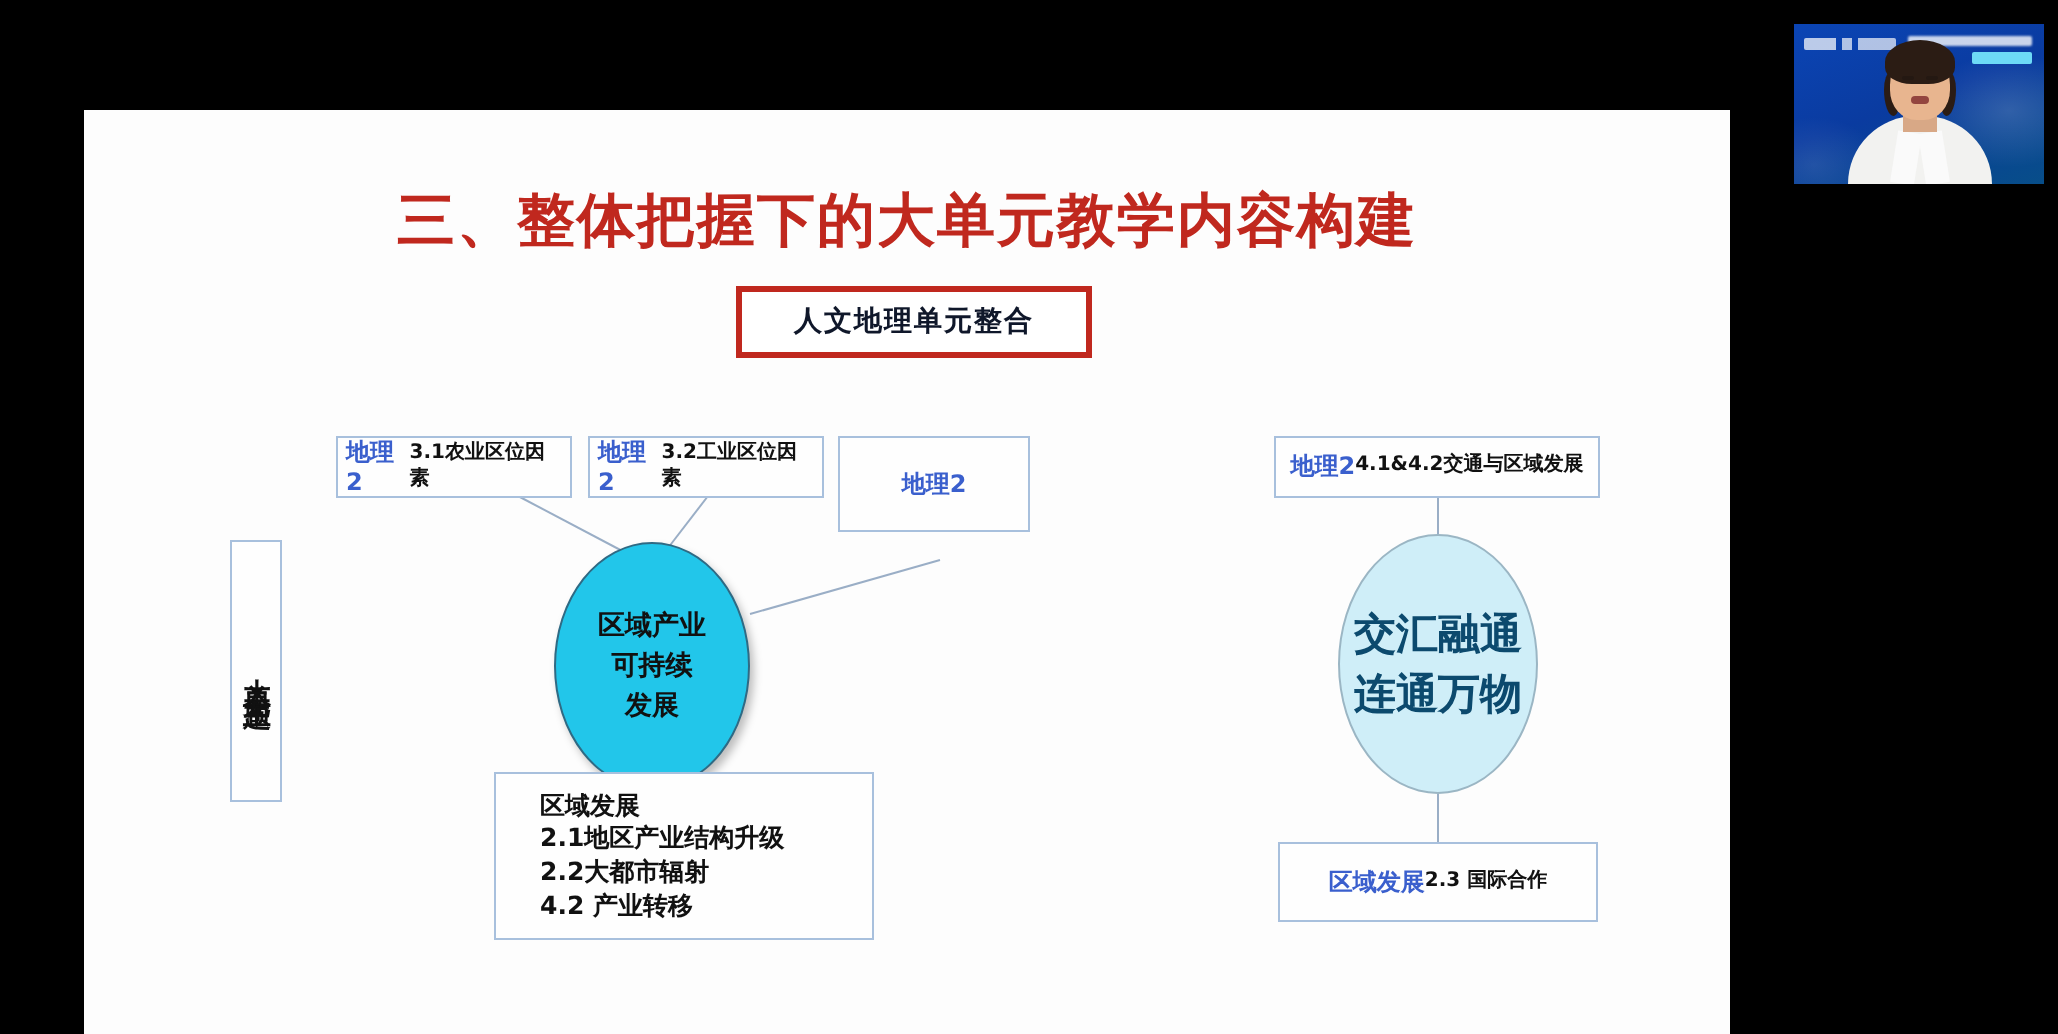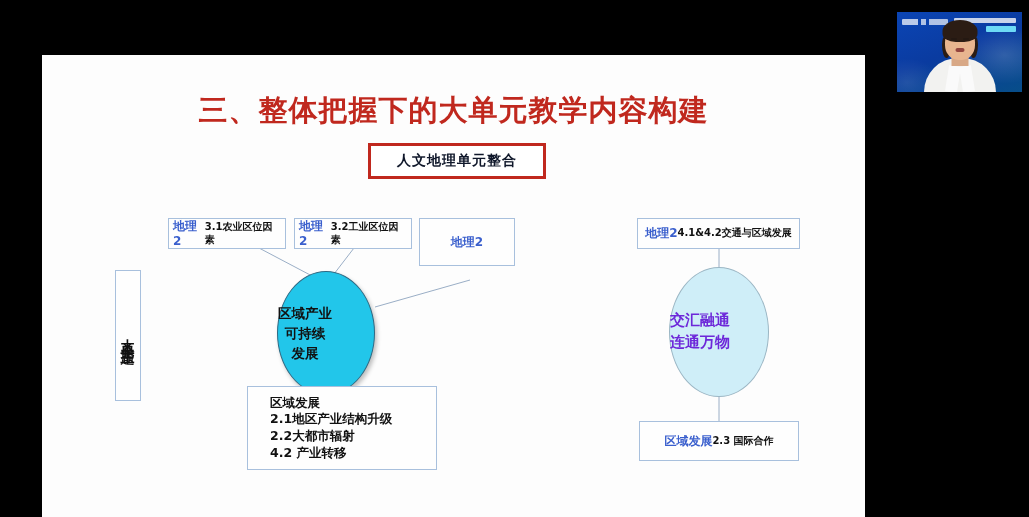--- a/index.html
+++ b/index.html
@@ -33,29 +33,29 @@
   
   .vlabel{position:absolute;left:73px;top:215px;width:26px;height:131px;
           border:1px solid #a8c0dd;background:#fefefe;box-sizing:border-box;
           display:flex;align-items:center;justify-content:center;}
   .vlabel span{writing-mode:vertical-rl;text-orientation:upright;
                font-size:14px;font-weight:bold;color:#111;letter-spacing:3px;
                line-height:1;}
 
   
   .ellipse{position:absolute;border-radius:50%;
-           display:flex;align-items:center;justify-content:flex-start;
+           display:flex;align-items:center;justify-content:center;
            text-align:center;box-sizing:border-box;}
   #ellipse-left{left:235px;top:216px;width:98px;height:124px;
                 background:#22c6ea;border:1px solid #2f6a84;
                 box-shadow:2px 3px 4px rgba(0,0,0,.25);}
   #ellipse-left .etxt{font-size:13.5px;font-weight:bold;color:#111;line-height:1.5;}
   #ellipse-right{left:627px;top:212px;width:100px;height:130px;
                  background:#cfeef8;border:1px solid #9bb6c4;}
-  #ellipse-right .etxt{font-size:15px;font-weight:bold;color:#6d28d9;line-height:1.45;}
+  #ellipse-right .etxt{font-size:21px;font-weight:bold;color:#0c4a6e;line-height:1.45;}
 
   
   #list-left{position:absolute;left:205px;top:331px;width:190px;height:84px;
              border:1px solid #a8c0dd;background:#fefefe;box-sizing:border-box;
              padding:6px 0 6px 22px;display:flex;flex-direction:column;
              justify-content:center;}
   #list-left div{font-size:12.5px;font-weight:bold;color:#111;line-height:1.34;text-align:left;}
 
   
   #wires{position:absolute;left:0;top:0;width:823px;height:462px;pointer-events:none;}

